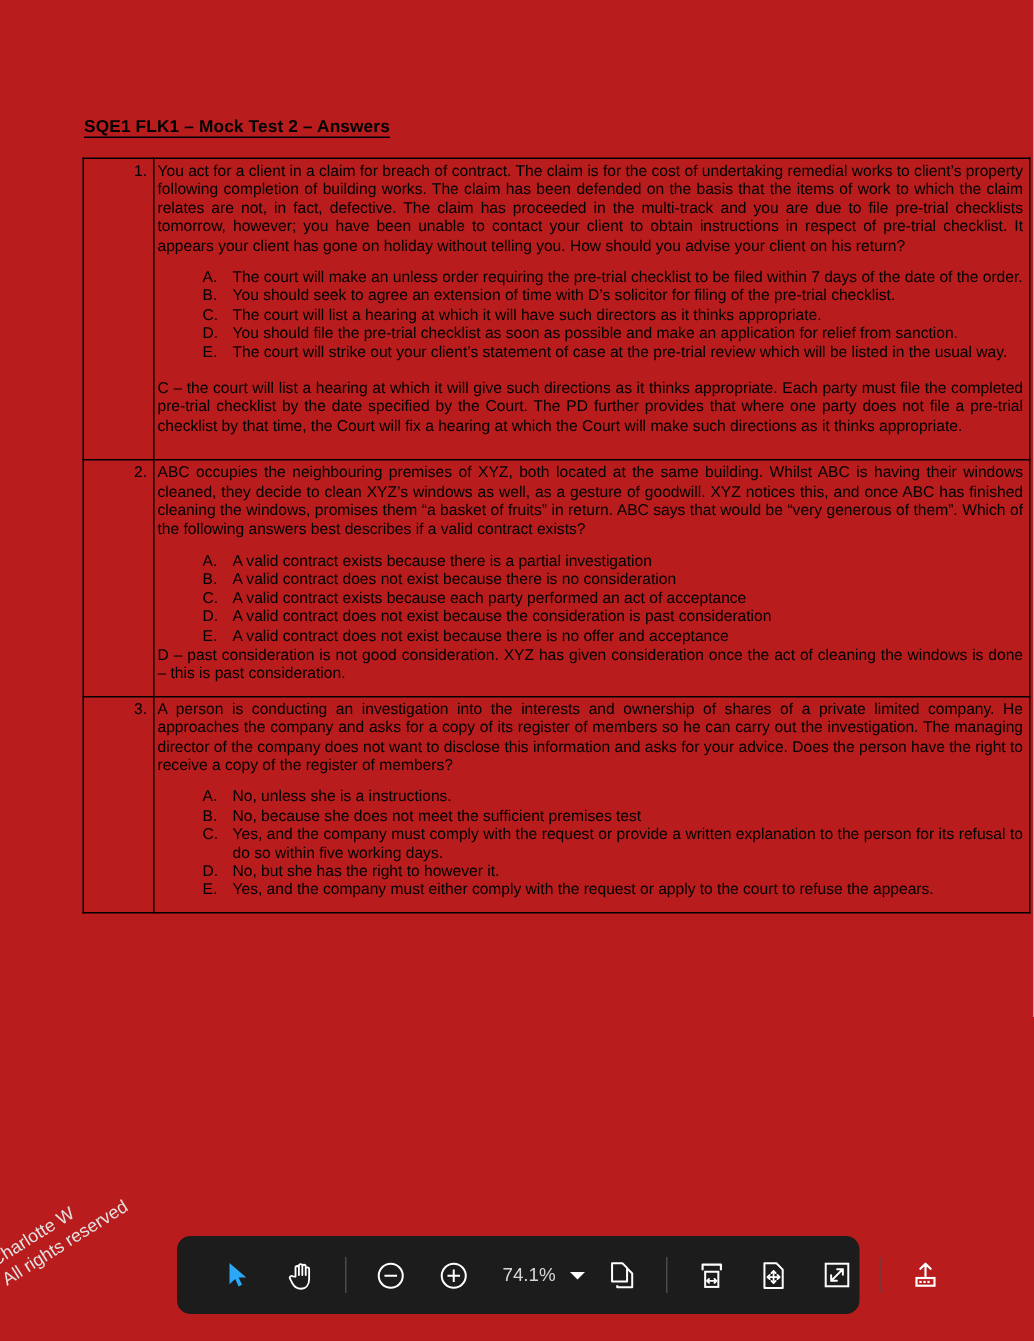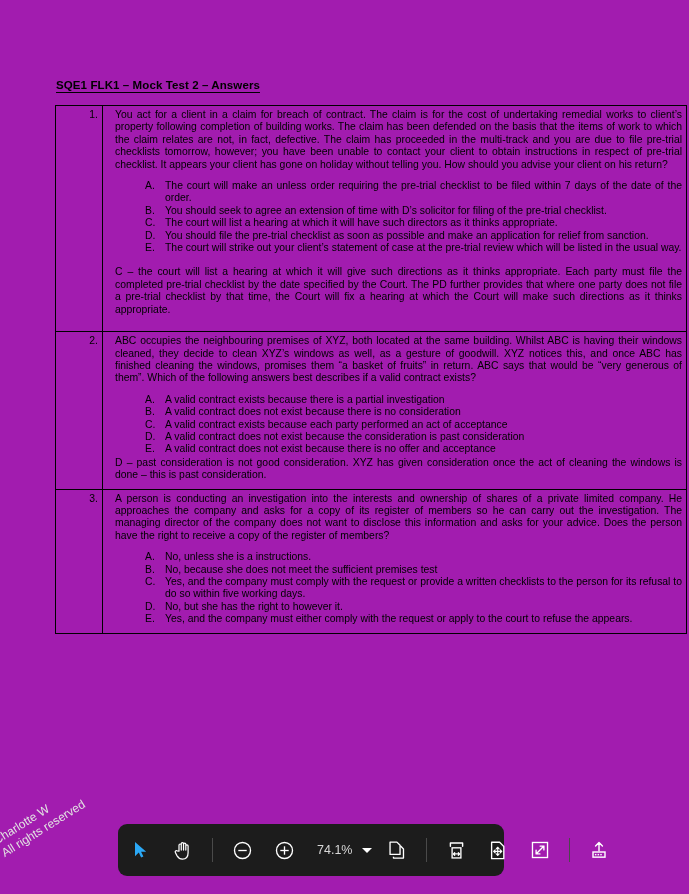--- a/index.html
+++ b/index.html
@@ -16,21 +16,21 @@
     font-family: "Liberation Sans", sans-serif;
     color: #000000;
   }
 
   
   .page {
     position: absolute;
     left: 0; top: 0;
     width: 689px;
     height: 894px;
-    background: #a21caf;
+    background: #b91c1c;
   }
 
   .doc-title {
     position: absolute;
     left: 56px;
     top: 79px;
     font-size: 11.5px;
     font-weight: bold;
     letter-spacing: 0.1px;
     text-decoration: underline;
@@ -53,21 +53,21 @@
     padding: 0;
   }
   td.numcell {
     width: 42px;
     text-align: right;
     padding: 3px 4px 0 0;
     font-size: 10.4px;
     line-height: 12.4px;
   }
   td.bodycell {
-    padding: 3px 4px 7px 12px;
+    padding: 3px 4px 7px 2px;
     font-size: 10.4px;
     line-height: 12.4px;
   }
 
   .stem {
     text-align: justify;
     text-justify: inter-word;
     margin: 0;
   }
 
@@ -122,28 +122,28 @@
     font-family: "Liberation Sans", sans-serif;
     white-space: nowrap;
     pointer-events: none;
   }
 
   
   .toolbar {
     position: absolute;
     left: 118px;
     top: 824px;
-    width: 386px;
+    width: 455px;
     height: 52px;
     background: #1c1c1c;
     border-radius: 9px;
     display: flex;
     align-items: center;
     box-sizing: border-box;
-    padding: 0 2px;
+    padding: 0 20px;
   }
   .tb-btn {
     width: 38px;
     height: 38px;
     margin: 0 2px;
     border-radius: 6px;
     display: flex;
     align-items: center;
     justify-content: center;
     cursor: pointer;
@@ -256,21 +256,21 @@
             <li>
               <span class="opt-letter">A.</span>
               <span class="opt-text">No, unless she is a instructions.</span>
             </li>
             <li>
               <span class="opt-letter">B.</span>
               <span class="opt-text">No, because she does not meet the sufficient premises test</span>
             </li>
             <li class="justify-full">
               <span class="opt-letter">C.</span>
-              <span class="opt-text">Yes, and the company must comply with the request or provide a written checklists to the person for its refusal to do so within five working days.</span>
+              <span class="opt-text">Yes, and the company must comply with the request or provide a written explanation to the person for its refusal to do so within five working days.</span>
             </li>
             <li>
               <span class="opt-letter">D.</span>
               <span class="opt-text">No, but she has the right to however it.</span>
             </li>
             <li class="justify-full">
               <span class="opt-letter">E.</span>
               <span class="opt-text">Yes, and the company must either comply with the request or apply to the court to refuse the appears.</span>
             </li>
           </ul>

